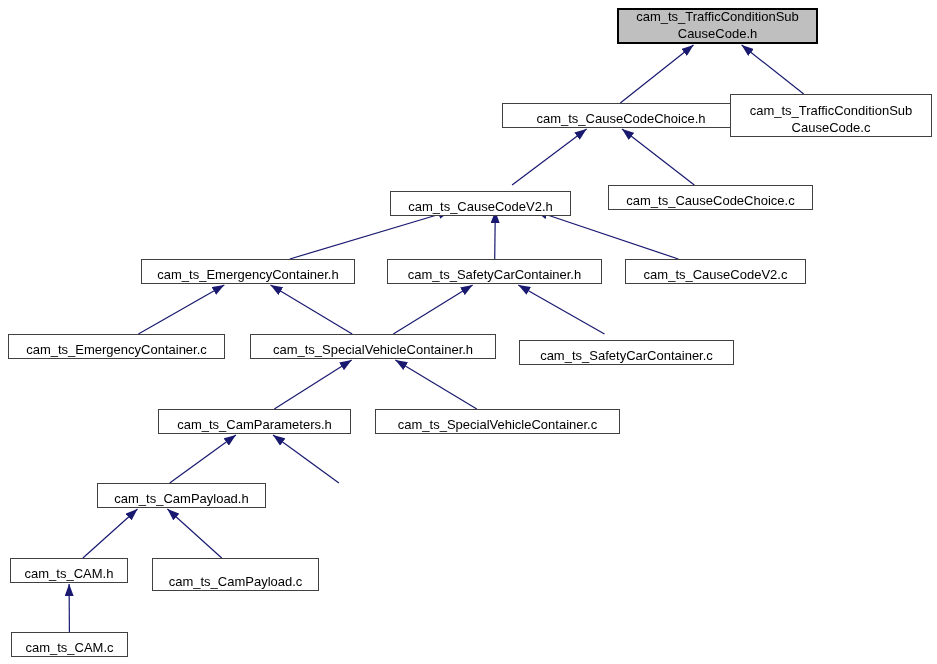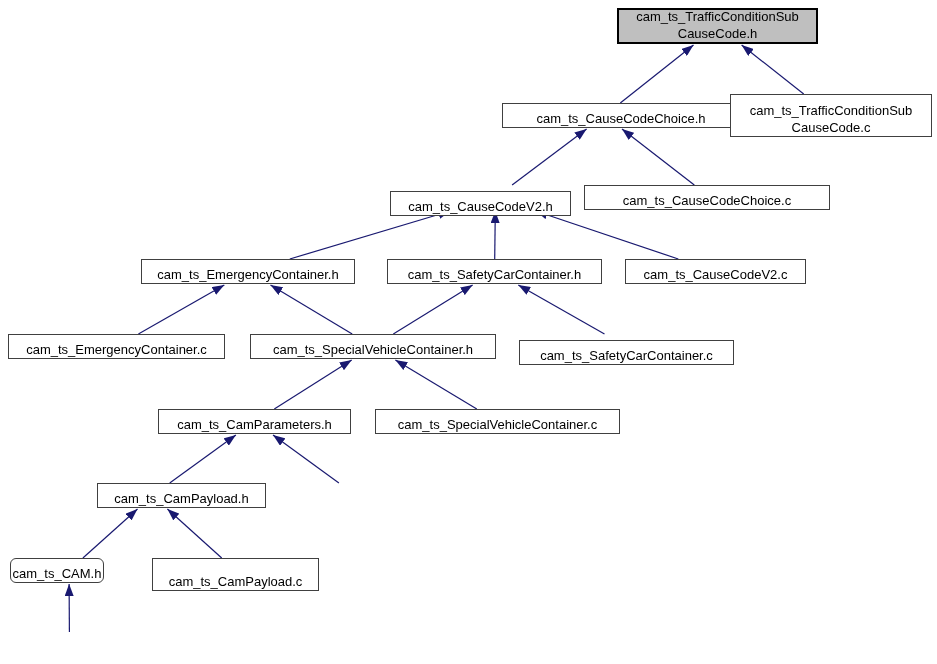--- a/index.html
+++ b/index.html
@@ -70,25 +70,26 @@
       <line x1="82.9" y1="558" x2="137.5" y2="509" stroke="#191970" stroke-width="1.2" marker-end="url(#arrow)"></line>
       <line x1="221.7" y1="558" x2="167.4" y2="509" stroke="#191970" stroke-width="1.2" marker-end="url(#arrow)"></line>
       <line x1="69.4" y1="632" x2="69.1" y2="584" stroke="#191970" stroke-width="1.2" marker-end="url(#arrow)"></line>
     </svg>
 <div class="node highlight" style="left: 617px; top: 8px; width: 201px; height: 36px;"><span>cam_ts_TrafficConditionSub
 CauseCode.h</span></div>
     <div class="node" style="left: 502px; top: 103px; width: 238px; height: 25px;"><span>cam_ts_CauseCodeChoice.h</span></div>
     <div class="node" style="left: 730px; top: 94px; width: 202px; height: 43px;"><span>cam_ts_TrafficConditionSub
 CauseCode.c</span></div>
     <div class="node" style="left: 390px; top: 185px; width: 181px; height: 25px; margin-top: 6px;"><span>cam_ts_CauseCodeV2.h</span></div>
-    <div class="node" style="left: 584px; top: 185px; width: 246px; height: 25px;"><span>cam_ts_CauseCodeChoice.c</span></div>
+    <div class="node" style="left: 608px; top: 185px; width: 205px; height: 25px;"><span>cam_ts_CauseCodeChoice.c</span></div>
     <div class="node" style="left: 141px; top: 259px; width: 214px; height: 25px;"><span>cam_ts_EmergencyContainer.h</span></div>
     <div class="node" style="left: 387px; top: 259px; width: 215px; height: 25px;"><span>cam_ts_SafetyCarContainer.h</span></div>
     <div class="node" style="left: 625px; top: 259px; width: 181px; height: 25px;"><span>cam_ts_CauseCodeV2.c</span></div>
     <div class="node" style="left: 8px; top: 334px; width: 217px; height: 25px;"><span>cam_ts_EmergencyContainer.c</span></div>
     <div class="node" style="left: 250px; top: 334px; width: 246px; height: 25px;"><span>cam_ts_SpecialVehicleContainer.h</span></div>
     <div class="node" style="left: 519px; top: 340px; width: 215px; height: 25px;"><span>cam_ts_SafetyCarContainer.c</span></div>
     <div class="node" style="left: 375px; top: 409px; width: 245px; height: 25px;"><span>cam_ts_SpecialVehicleContainer.c</span></div>
     <div class="node" style="left: 158px; top: 409px; width: 193px; height: 25px;"><span>cam_ts_CamParameters.h</span></div>
     <div class="node" style="left: 68px; top: 483px; width: 169px; height: 25px; margin-left: 29px;"><span>cam_ts_CamPayload.h</span></div>
-    <div class="node" style="left: 10px; top: 558px; width: 94px; height: 25px; border-radius: 6px;"><span>cam_ts_CAM.h</span></div>
+    <div class="node" style="left: 10px; top: 558px; width: 118px; height: 25px;"><span>cam_ts_CAM.h</span></div>
     <div class="node" style="left: 152px; top: 558px; width: 167px; height: 33px;"><span>cam_ts_CamPayload.c</span></div>
+    <div class="node" style="left: 11px; top: 632px; width: 117px; height: 25px;"><span>cam_ts_CAM.c</span></div>
   </div>
 
 </body></html>

